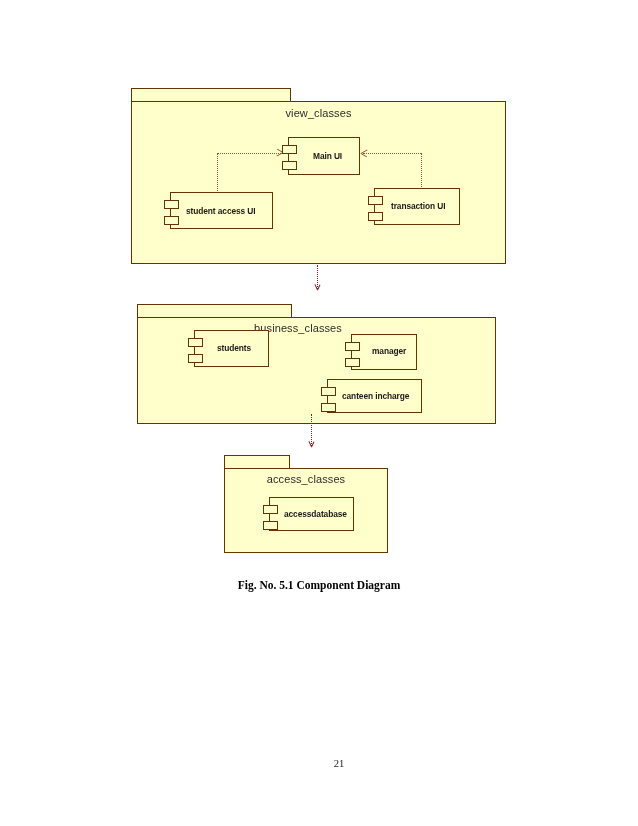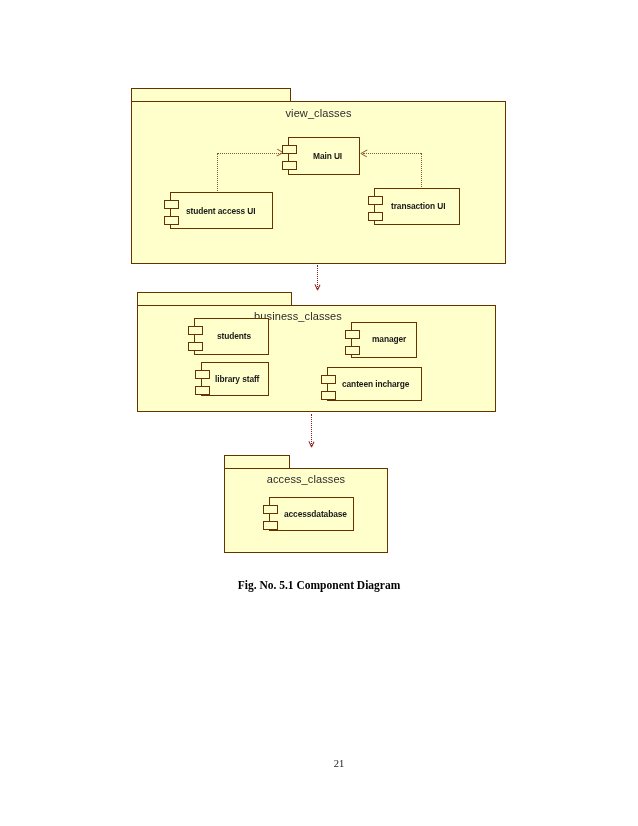--- a/index.html
+++ b/index.html
@@ -183,36 +183,31 @@
     <div class="cmp-label" style="left:16px; top:12px; transform:none;">transaction UI</div>
   </div>
 </div>
 
 <div class="conn-v pkg" style="left:317px; top:265px; height:24px;"></div>
 <div class="arrow-head down" style="left:317px; top:290px;">
   <span class="a"></span>
     <span class="b"></span>
 </div>
 
-<div class="package" style="left:137px; top:292px; width:322px; height:120px;">
+<div class="package" style="left:137px; top:304px; width:322px; height:120px;">
   <div class="pkg-tab" style="width:155px;"></div>
   <div class="pkg-body" style="top:13px; width:359px; height:107px;"></div>
   <div class="pkg-title" style="top:18px;">business_classes</div>
 
   <div class="component" style="left:57px; top:26px; width:75px; height:37px;">
     <div class="stub s1"></div>
     <div class="stub s2"></div>
     <div class="cmp-label" style="left:22px; top:12px; transform:none;">students</div>
   </div>
 
-  <div class="component" style="left:64px; top:70px; width:68px; height:34px;">
-    <div class="stub s1"></div>
-    <div class="stub s2"></div>
-    <div class="cmp-label" style="left:13px; top:11px; transform:none;">library staff</div>
-  </div>
 
   <div class="component" style="left:214px; top:30px; width:66px; height:36px;">
     <div class="stub s1"></div>
     <div class="stub s2"></div>
     <div class="cmp-label" style="left:20px; top:11px; transform:none;">manager</div>
   </div>
 
   <div class="component" style="left:190px; top:75px; width:95px; height:34px;">
     <div class="stub s1"></div>
     <div class="stub s2"></div>

